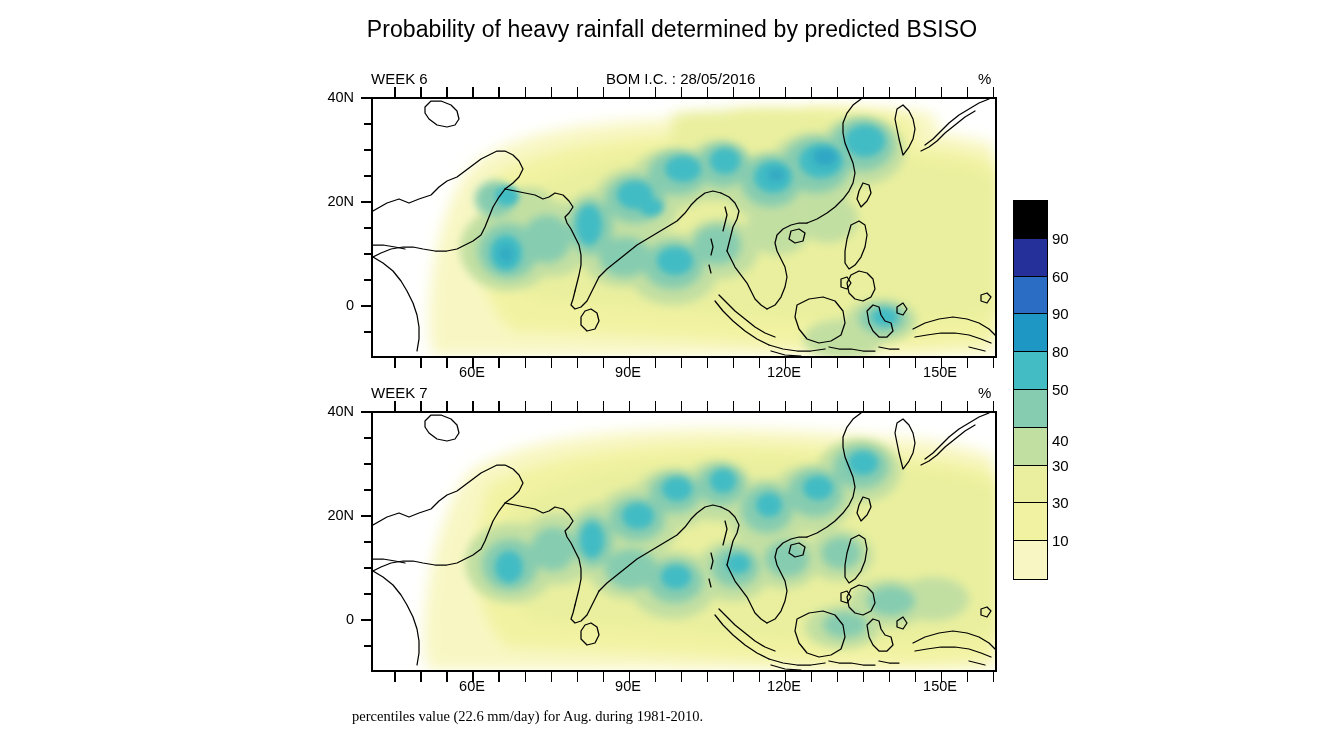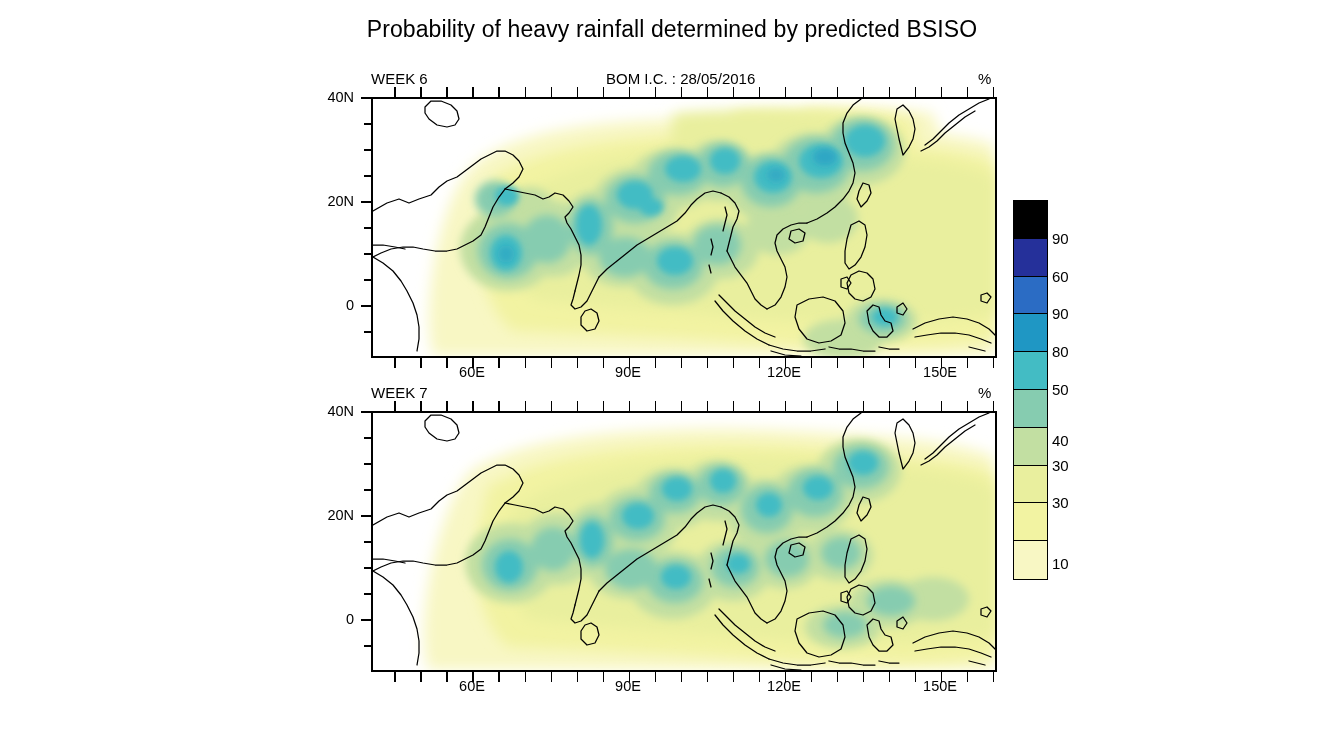--- a/index.html
+++ b/index.html
@@ -651,19 +651,20 @@
     </div>
   <div id="cbar-ticks">
       <div class="cbar-tick" style="top: 237.8px;">90</div>
       <div class="cbar-tick" style="top: 275.6px;">60</div>
       <div class="cbar-tick" style="top: 313.4px;">90</div>
       <div class="cbar-tick" style="top: 351.2px;">80</div>
       <div class="cbar-tick" style="top: 389px; text-align: center;">50</div>
       <div class="cbar-tick" style="top: 440px;">40</div>
       <div class="cbar-tick" style="top: 464.6px;">30</div>
       <div class="cbar-tick" style="top: 502.4px;">30</div>
-      <div class="cbar-tick" style="top: 540.2px; margin-top: 23px;">10</div>
+      <div class="cbar-tick" style="top: 540.2px;">10</div>
     </div>
 
   <div class="caption">
+    <span class="l2">percentiles value (22.6 mm/day) for Aug. during 1981-2010.</span>
   </div>
 
 </div>
 
 </body></html>

